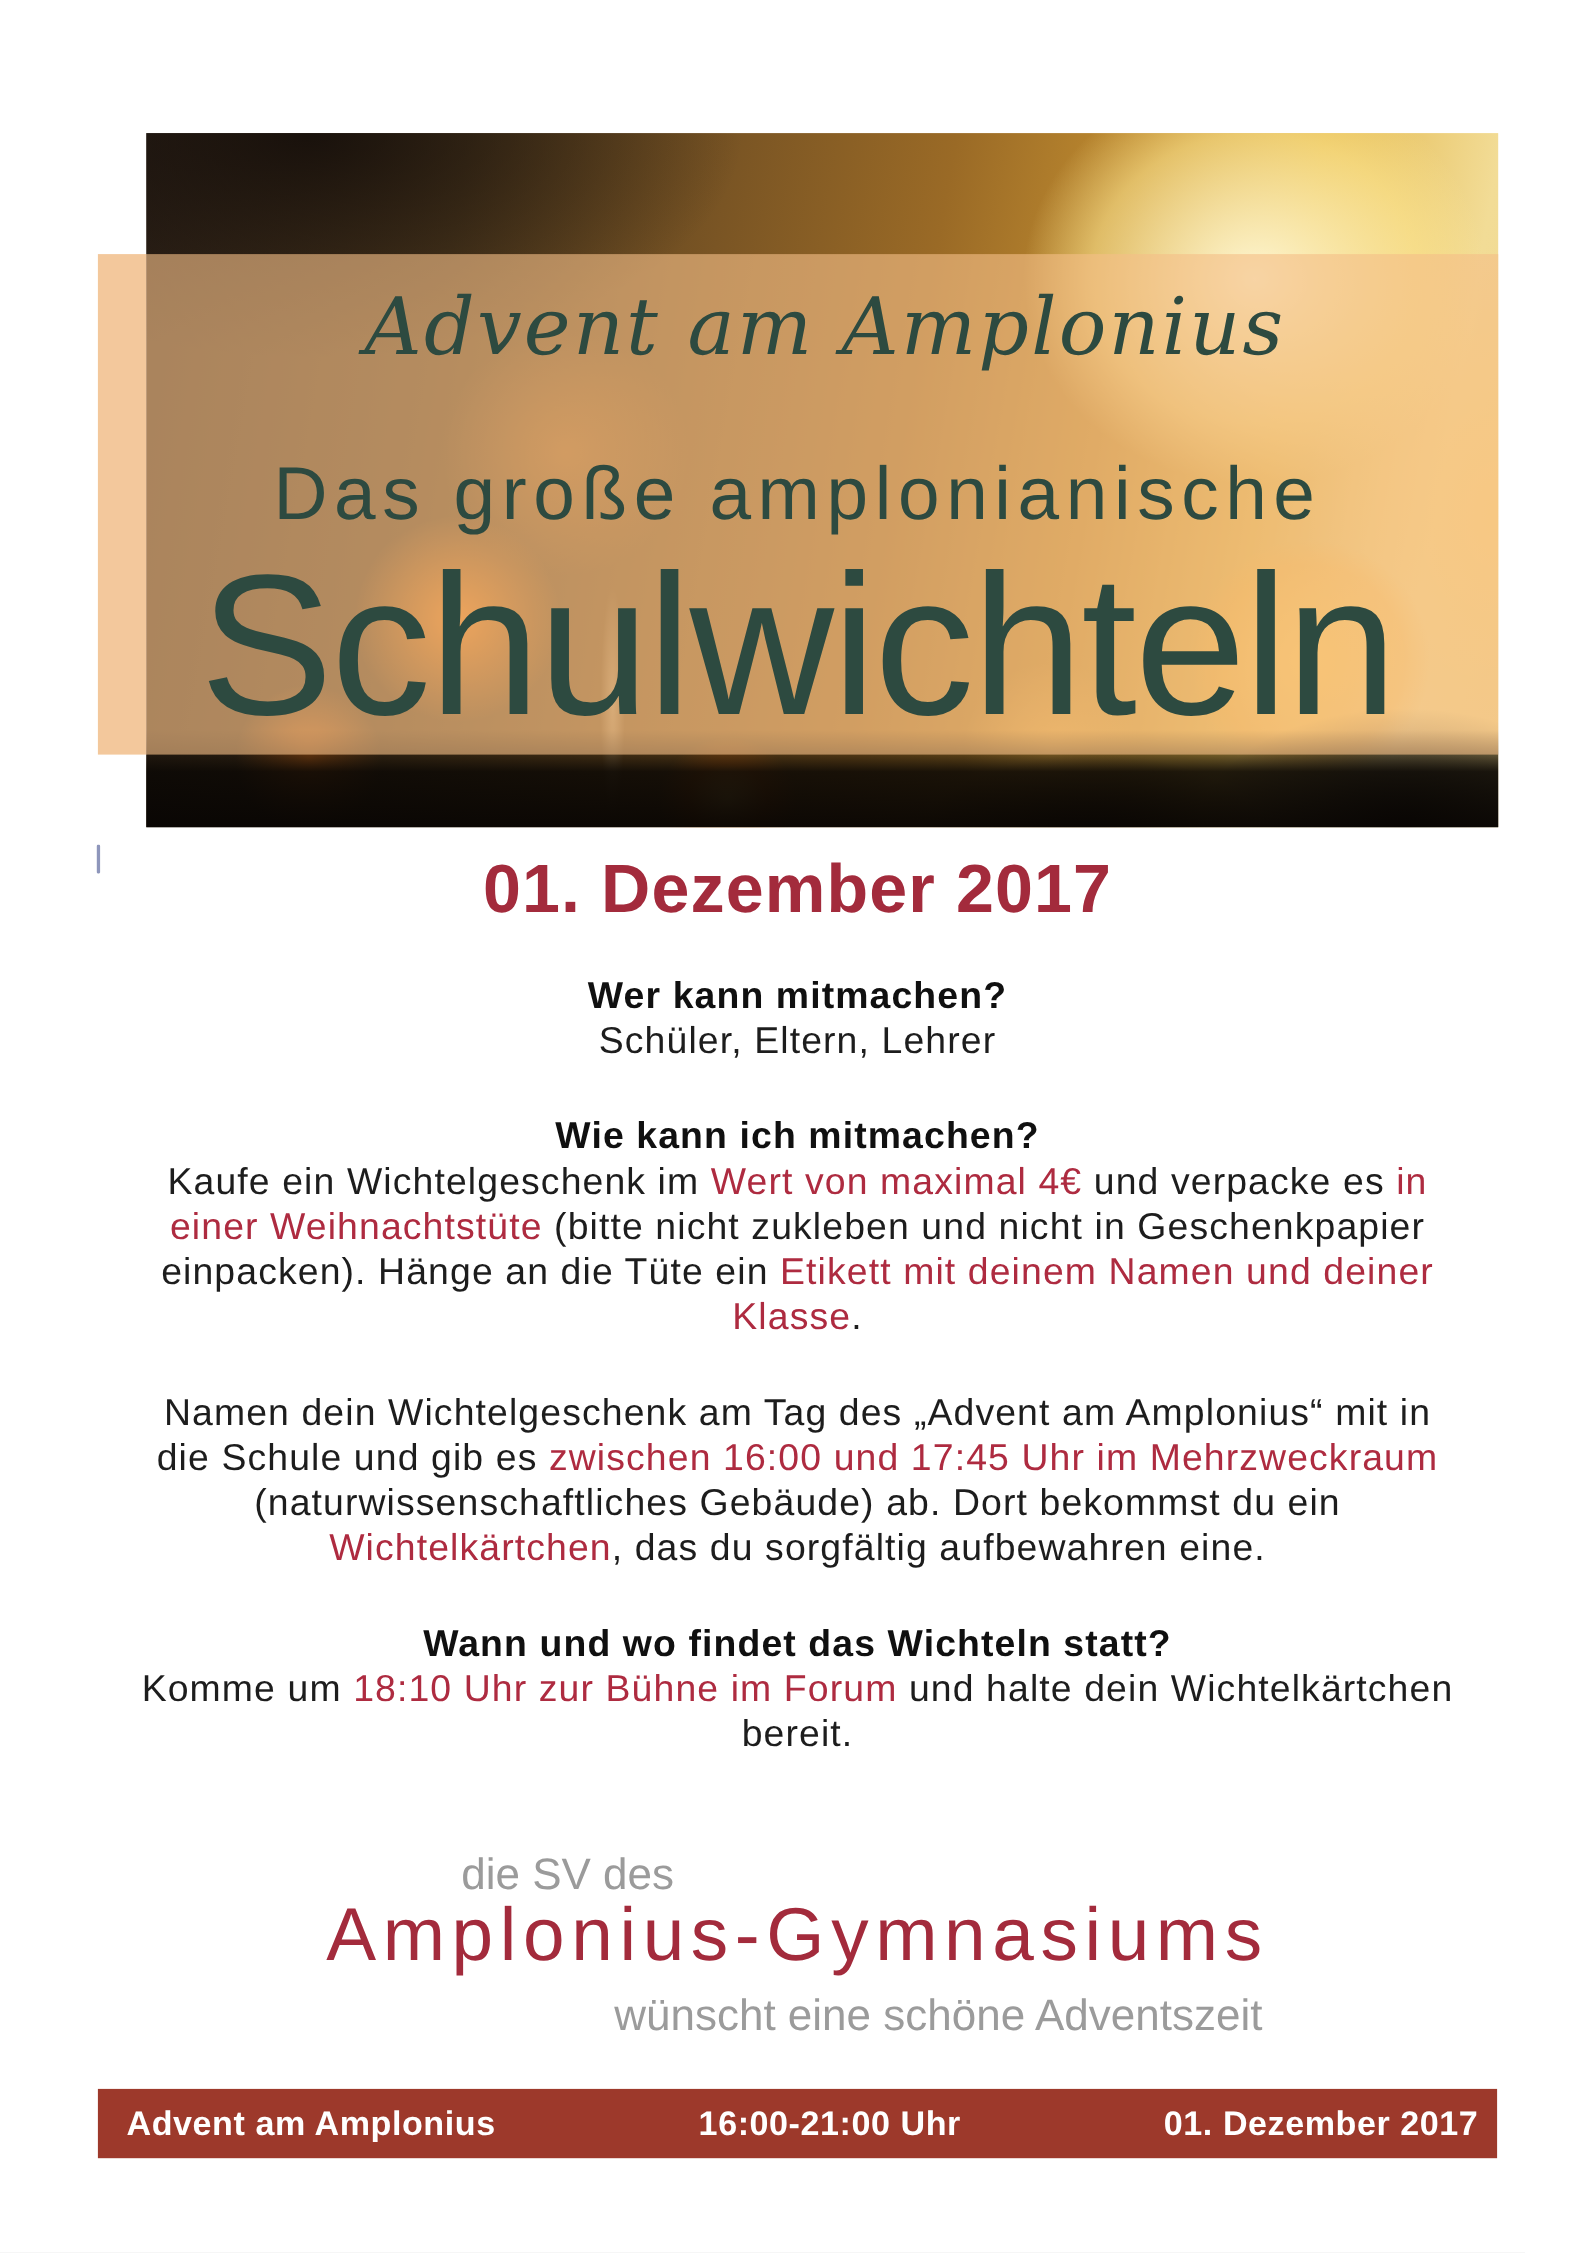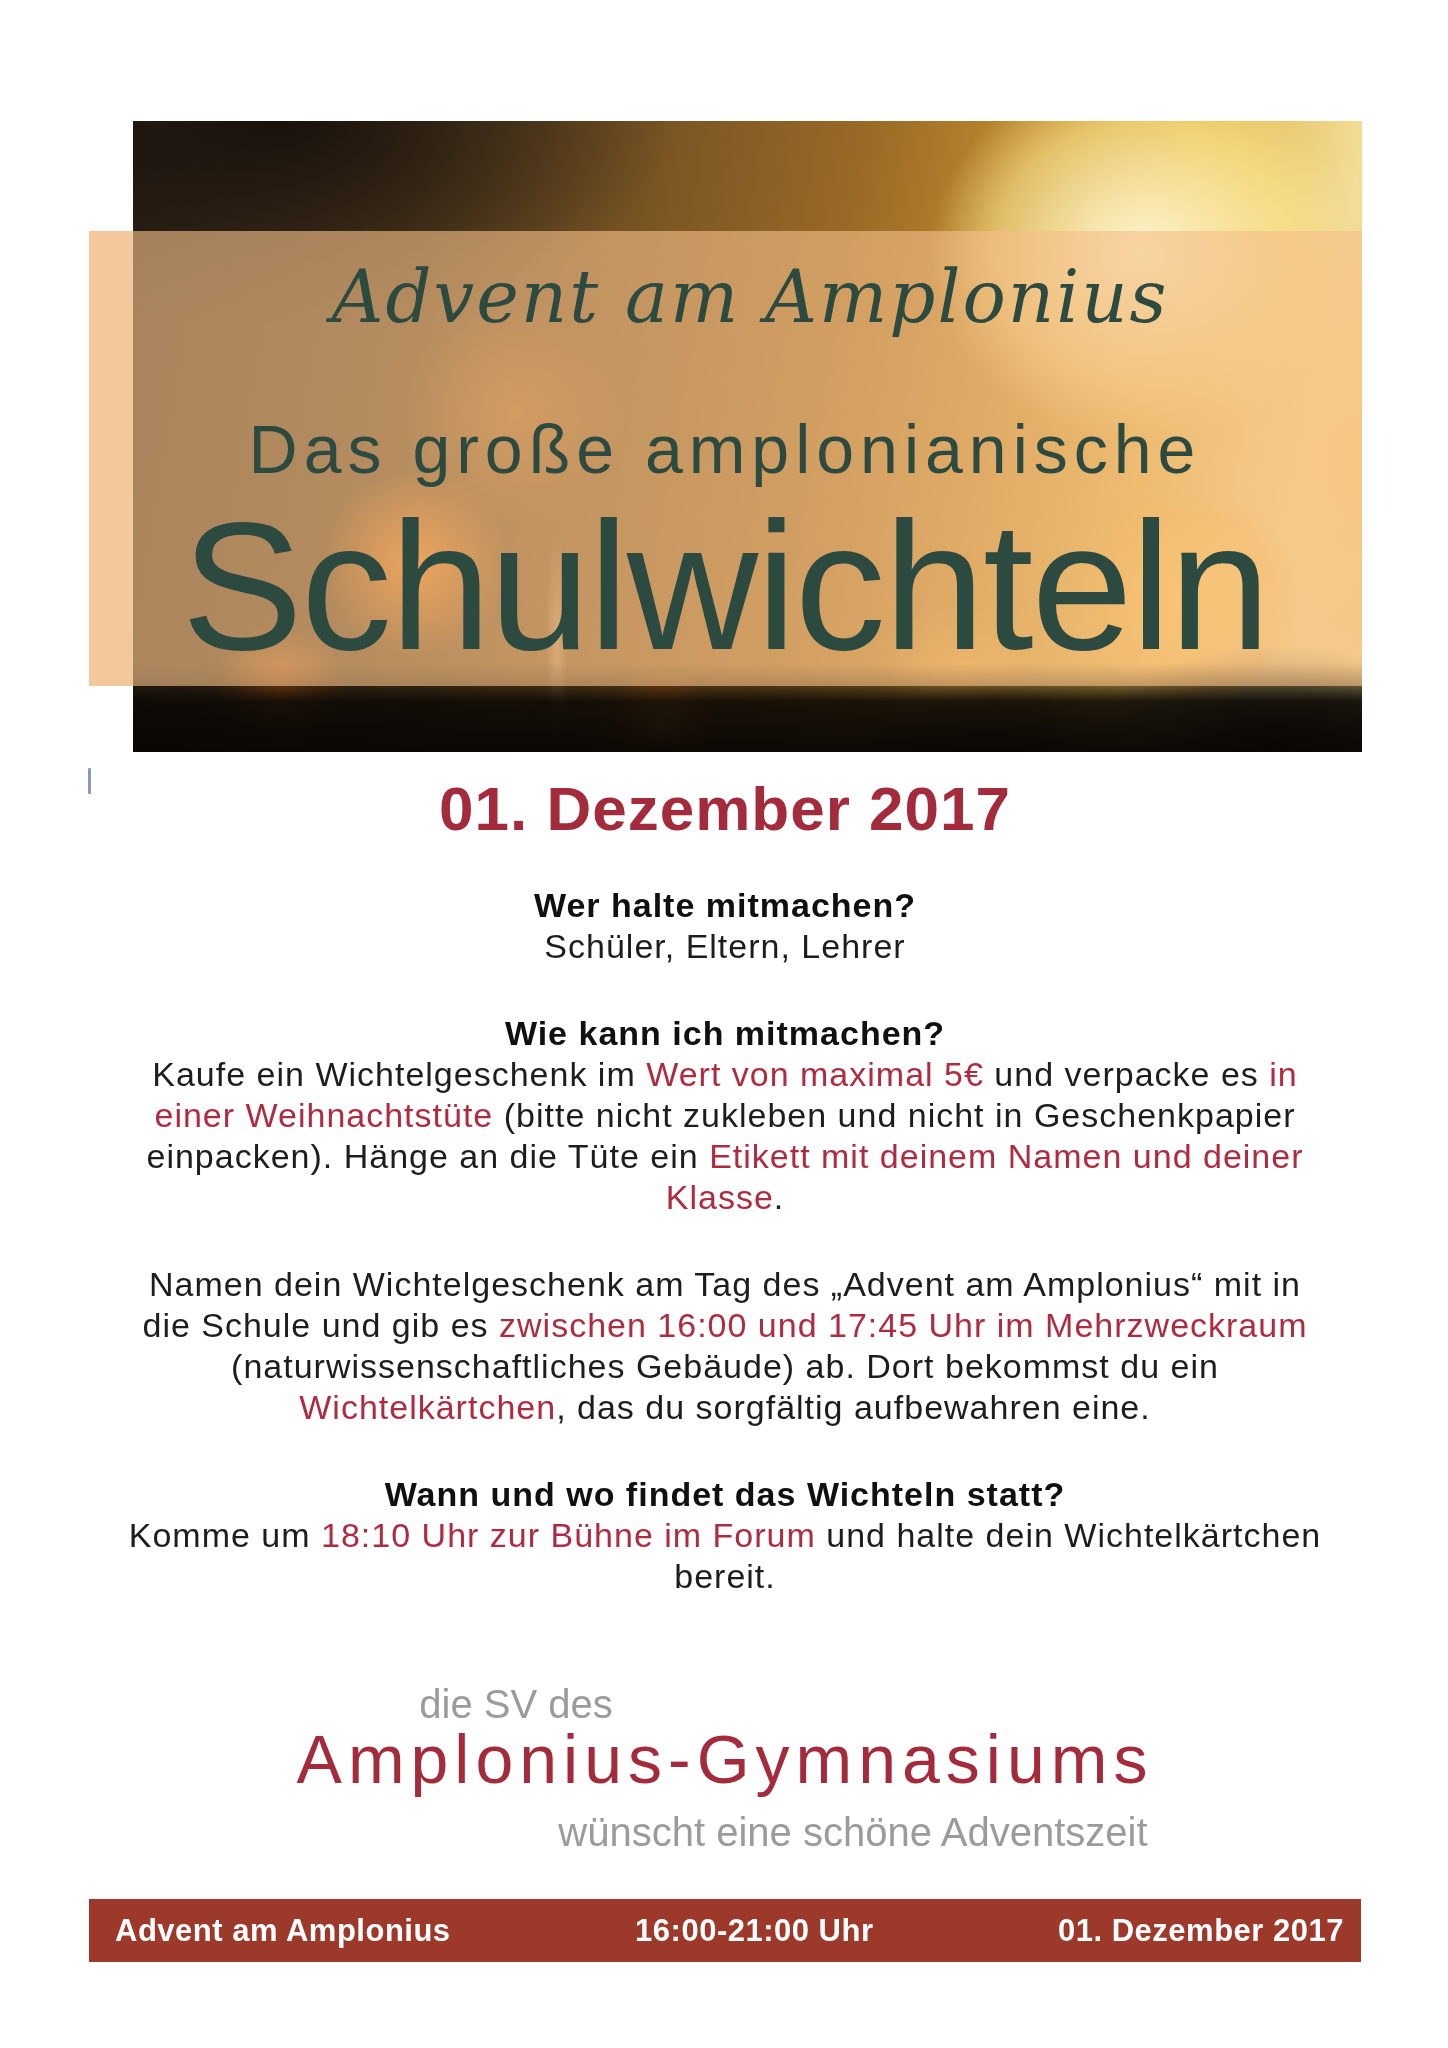--- a/index.html
+++ b/index.html
@@ -100,26 +100,26 @@
   <div id="script-title" class="hero-text">Advent am Amplonius</div>
   <div id="hero-subtitle" class="hero-text">Das große amplonianische</div>
   <div id="hero-title" class="hero-text">Schulwichteln</div>
 
   <div id="cursor-mark"></div>
 
   <div id="date-heading">01. Dezember 2017</div>
 
   <div id="sections">
     <div class="section">
-      <p class="section-heading">Wer halte mitmachen?</p>
+      <p class="section-heading">Wer kann mitmachen?</p>
       <p class="section-body"><span>Schüler, Eltern, Lehrer</span></p>
     </div>
     <div class="section">
       <p class="section-heading">Wie kann ich mitmachen?</p>
-      <p class="section-body"><span>Kaufe ein Wichtelgeschenk im </span><span class="hl">Wert von maximal 5€</span><span> und verpacke es </span><span class="hl">in
+      <p class="section-body"><span>Kaufe ein Wichtelgeschenk im </span><span class="hl">Wert von maximal 4€</span><span> und verpacke es </span><span class="hl">in
 einer Weihnachtstüte</span><span> (bitte nicht zukleben und nicht in Geschenkpapier
 einpacken). Hänge an die Tüte ein </span><span class="hl">Etikett mit deinem Namen und deiner
 Klasse</span><span>.</span></p>
     </div>
     <div class="section">
       <p class="section-body"><span>Namen dein Wichtelgeschenk am Tag des „Advent am Amplonius“ mit in
 die Schule und gib es </span><span class="hl">zwischen 16:00 und 17:45 Uhr im Mehrzweckraum</span><span>
 (naturwissenschaftliches Gebäude) ab. Dort bekommst du ein
 </span><span class="hl">Wichtelkärtchen</span><span>, das du sorgfältig aufbewahren eine.</span></p>
     </div>

